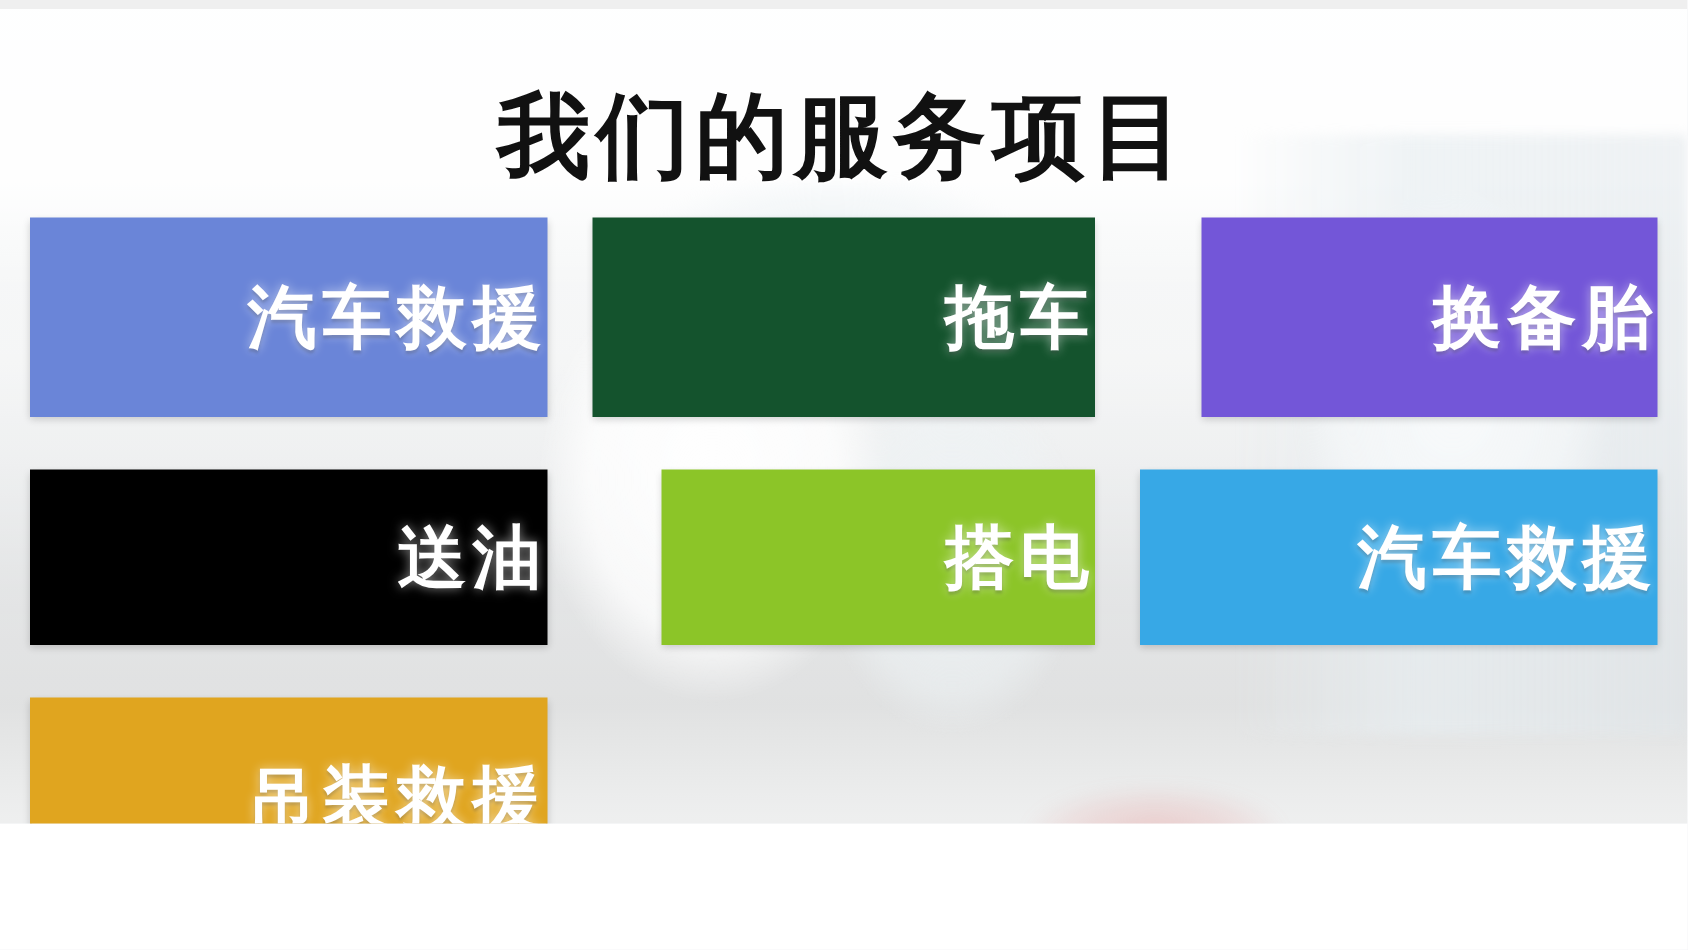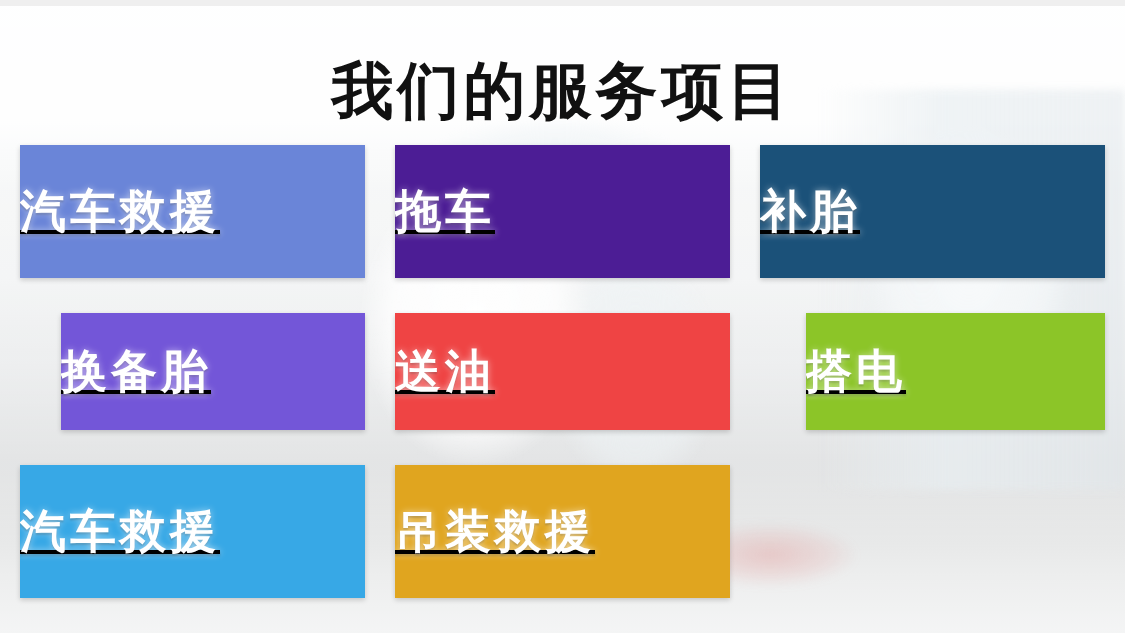--- a/index.html
+++ b/index.html
@@ -10,21 +10,21 @@
     width: 1125px;
     height: 633px;
     overflow: hidden;
     font-family: "Liberation Sans", "DejaVu Sans", sans-serif;
     background: #ffffff;
   }
 
   .poster {
     position: relative;
     width: 1125px;
-    height: 633px;
+    height: 549px;
     overflow: hidden;
     background: #f4f5f7;
   }
 
   
   .bg-photo {
     position: absolute;
     inset: 0;
     background:
       
@@ -111,24 +111,23 @@
     grid-template-columns: 345px 1fr 345px;
     grid-template-rows: 133px 1fr 133px;
     column-gap: 30px;
     row-gap: 35px;
     z-index: 3;
   }
   .tile {
     position: relative;
     display: flex;
     align-items: center;
-    justify-content: flex-start;
+    justify-content: flex-end;
     box-shadow: 0 2px 5px rgba(0,0,0,0.18);
     overflow: hidden;
-    text-decoration: underline;
   }
   .tile-label {
     font-size: 46px;
     font-weight: bold;
     letter-spacing: 4px;
     color: #ffffff;
     font-family: "DejaVu Sans", "Liberation Sans", sans-serif;
     text-shadow:
       0 0 7px rgba(255,255,255,0.55),
       0 2px 2px rgba(0,0,0,0.22);
@@ -147,30 +146,27 @@
   <div class="bg-topstrip"></div>
 
   <div class="title-wrap">
     <h1 class="title">我们的服务项目</h1>
   </div>
 
   <div class="grid">
     <div class="tile" style="background: rgb(106, 133, 216);">
       <span class="tile-label">汽车救援</span>
     </div>
-    <div class="tile" style="background: #4c1d95;">
+    <div class="tile" style="background: #14532d;">
       <span class="tile-label">拖车</span>
-    </div>
-    <div class="tile" style="background: rgb(27, 81, 121);">
-      <span class="tile-label">补胎</span>
     </div>
     <div class="tile" style="background: rgb(115, 86, 216); margin-left: 41px;">
       <span class="tile-label">换备胎</span>
     </div>
-    <div class="tile" style="background: #ef4444;">
+    <div class="tile" style="background: #000000;">
       <span class="tile-label">送油</span>
     </div>
     <div class="tile" style="background: rgb(140, 197, 40); margin-left: 46px;">
       <span class="tile-label">搭电</span>
     </div>
     <div class="tile" style="background: rgb(55, 168, 230);">
       <span class="tile-label">汽车救援</span>
     </div>
     <div class="tile" style="background: rgb(224, 165, 31);">
       <span class="tile-label">吊装救援</span>

